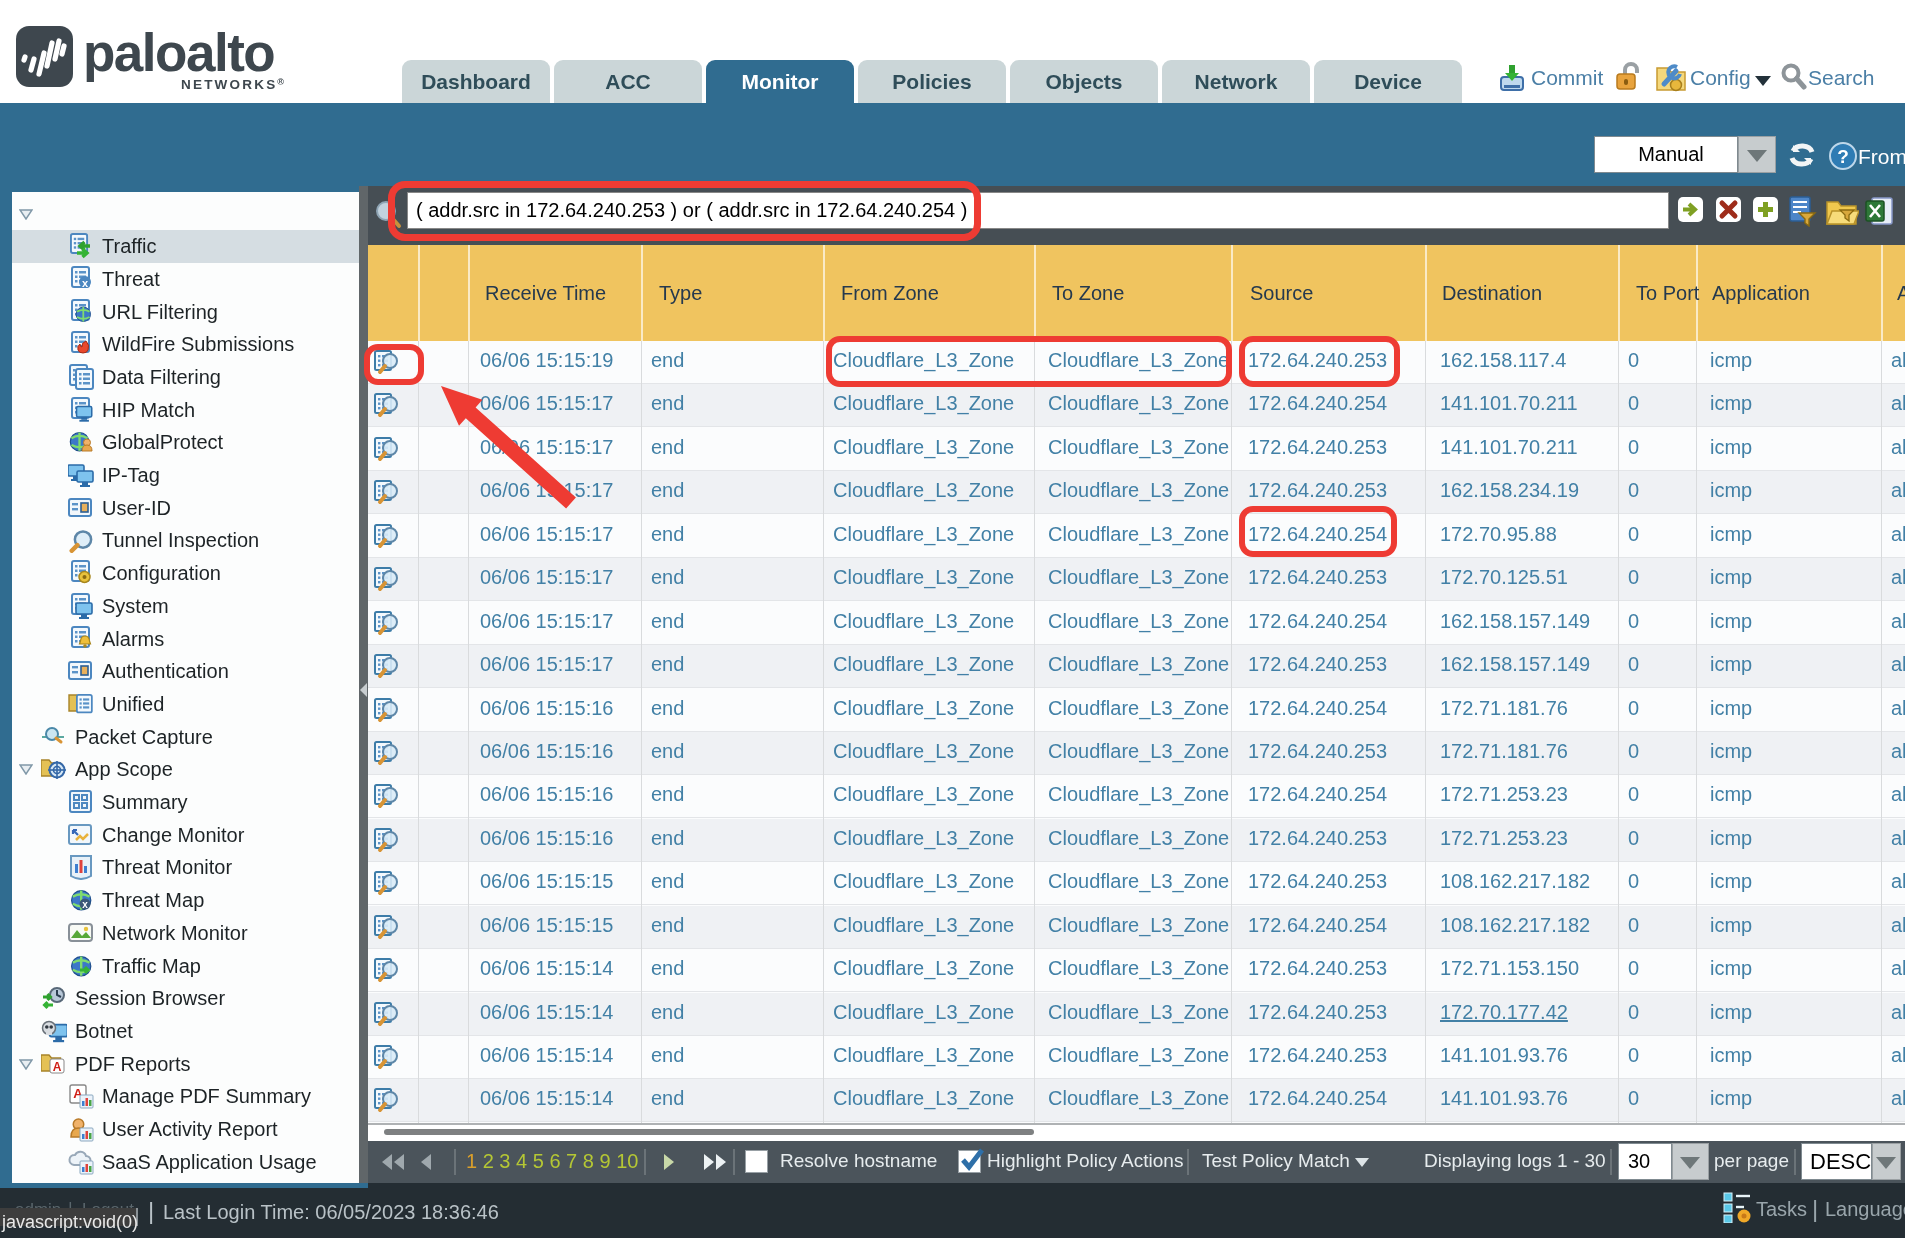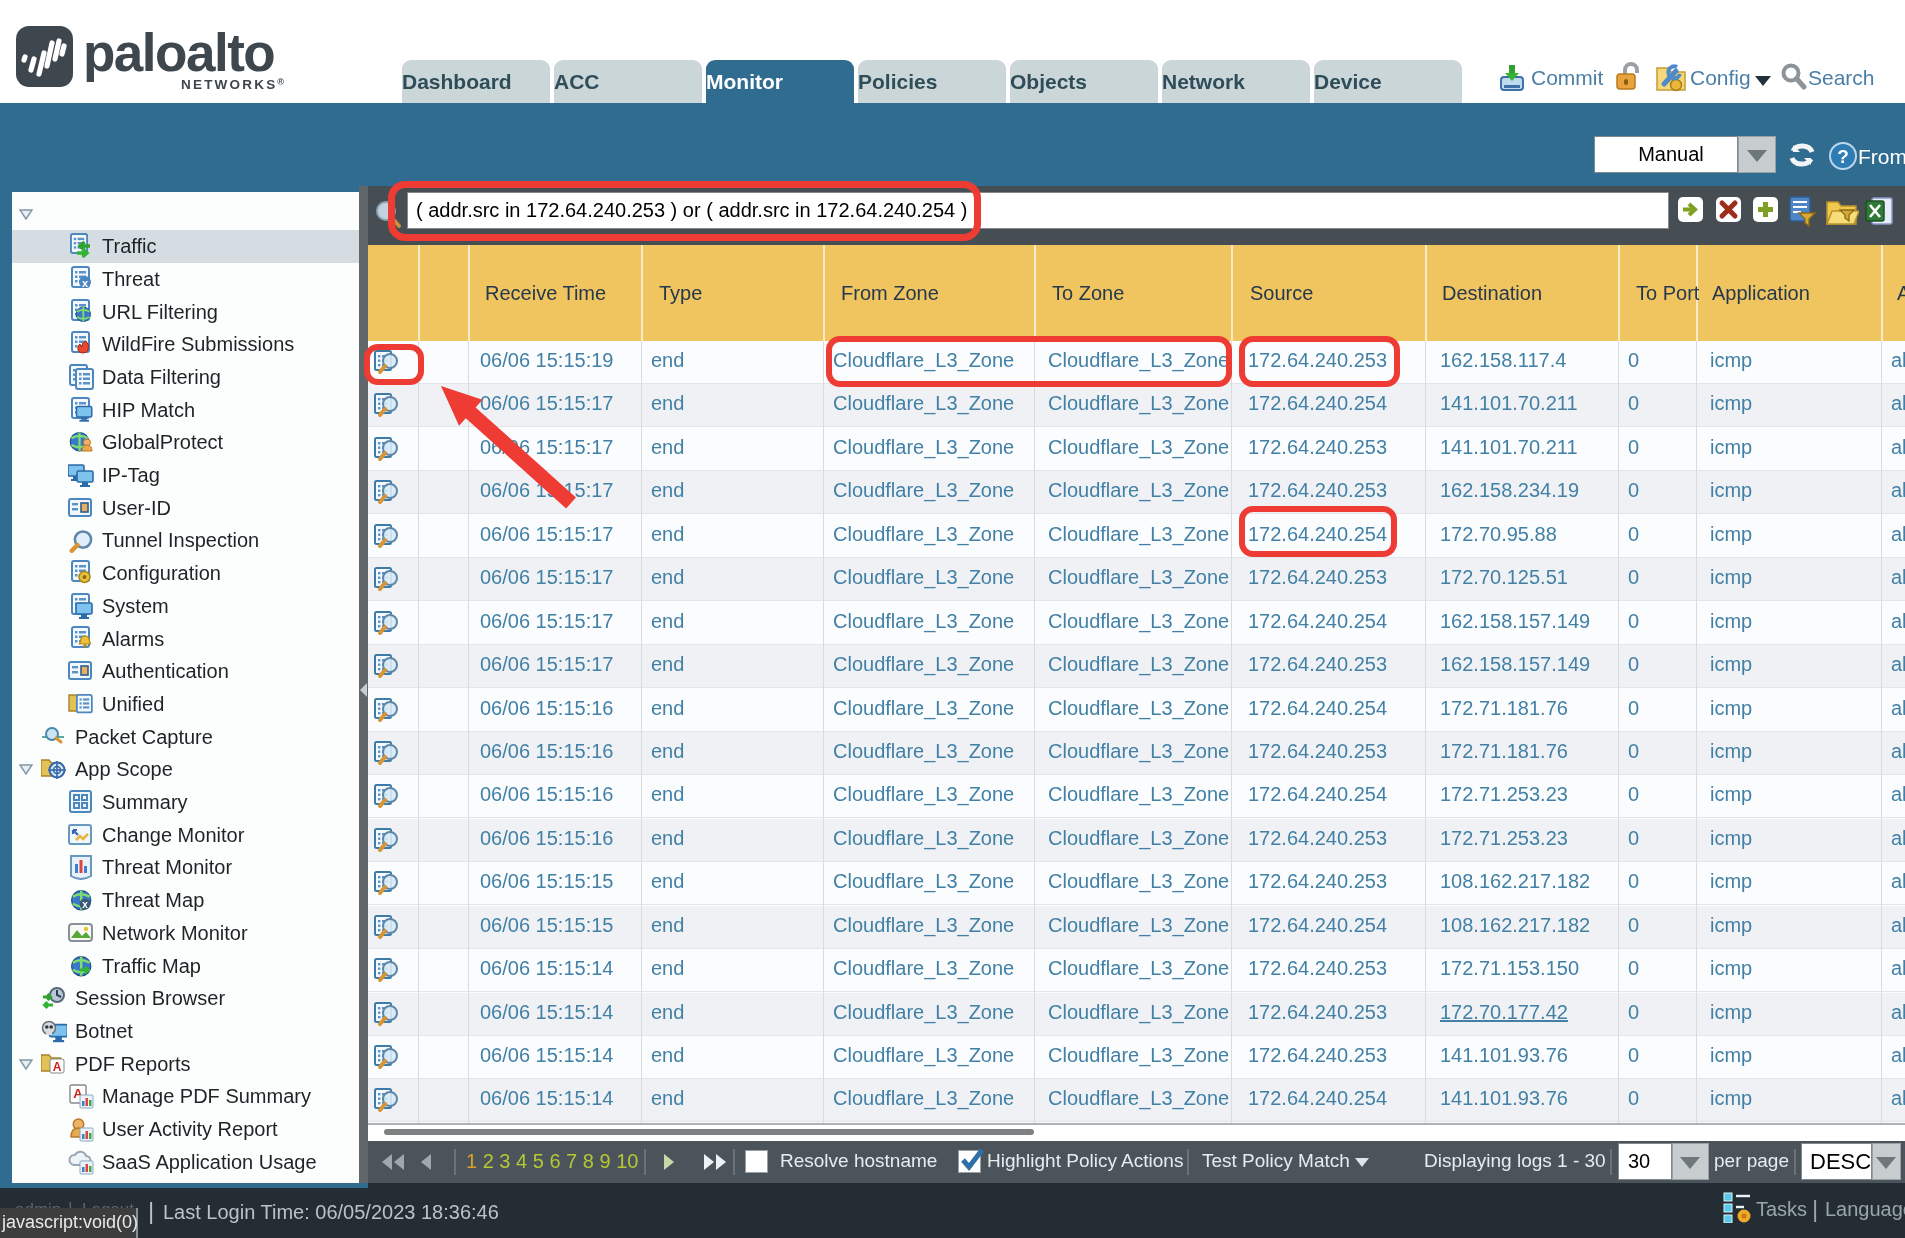--- a/index.html
+++ b/index.html
@@ -5,21 +5,21 @@
   * { margin:0; padding:0; box-sizing:border-box; }
   html,body { width:1905px; height:1238px; overflow:hidden; }
   #page { position:relative; width:1905px; height:1238px; background:#fff;
           font-family:"Liberation Sans", sans-serif; }
   .abs { position:absolute; }
   
   #hdr { position:absolute; left:0; top:0; width:1905px; height:103px; background:#ffffff; }
   #band { position:absolute; left:0; top:103px; width:1905px; height:83px; background:#306C90;text-align:center; }
   .tab { position:absolute; top:60px; height:43px; width:148px; background:#CBD6D8;
          border-radius:9px 9px 0 0; color:#2F4D59; font-size:21px; font-weight:700;
-         text-align:left; line-height:43px; }
+         text-align:center; line-height:43px; }
   .tab.act { background:#306C90; color:#ffffff; }
   .hlink { position:absolute; top:66px; font-size:21px; color:#4B7FA6; }
   
   #lstrip { position:absolute; left:0; top:103px; width:368px; height:1084px; background:#306C90; }
   #sidebar { position:absolute; left:12px; top:192px; width:347px; height:992px; background:#FCFDFD; overflow:hidden; }
   #splitter { position:absolute; left:359px; top:186px; width:9px; height:1001px; background:#606669; }
   .si { position:absolute; left:0; height:33px; width:347px; font-size:20px; color:#1d2326; }
   .si span.lbl { position:absolute; top:5px; }
   .si .ico { position:absolute; top:3px; width:26px; height:26px; }
   #selrow { position:absolute; left:0; width:347px; height:33px; background:#D5DDE2; }
@@ -45,21 +45,21 @@
   
   #pager { position:absolute; left:368px; top:1141px; width:1537px; height:42px; background:#4B545B;
            color:#E7ECEE; font-size:19px; }
   #pager .psep { position:absolute; top:8px; width:2px; height:26px; background:#6B7378; }
   
   #status { position:absolute; left:0; top:1183px; width:1905px; height:55px; background:#242D33;
             color:#99A5AB; font-size:20px; }
   #bstrip { z-index:3; position:absolute; left:0; top:1183px; width:368px; height:5px; background:#306C90; }
   
   .rbox { position:absolute; border:7px solid #EE3B33; border-radius:14px; }
-  #tooltip { position:absolute; left:0; top:1208px; width:138px; height:30px; background:#3D3D3D;
+  #tooltip { position:absolute; left:0; top:1208px; width:138px; height:18px; background:#3D3D3D;
              border-right:2px solid #8a9196; font-size:18px; color:#E9E9E9; line-height:29px; padding-left:2px; }
 </style>
 </head>
 <body>
 <div id="page">
   <div id="hdr">
     <svg class="abs" style="left:16px;top:26px" width="57" height="61" viewBox="0 0 57 61">
       <rect x="0" y="0" width="57" height="61" rx="13" fill="#3E474E"></rect>
       <g stroke="#ffffff" stroke-width="5.2" stroke-linecap="round">
         <line x1="8" y1="34" x2="9" y2="31"></line>

